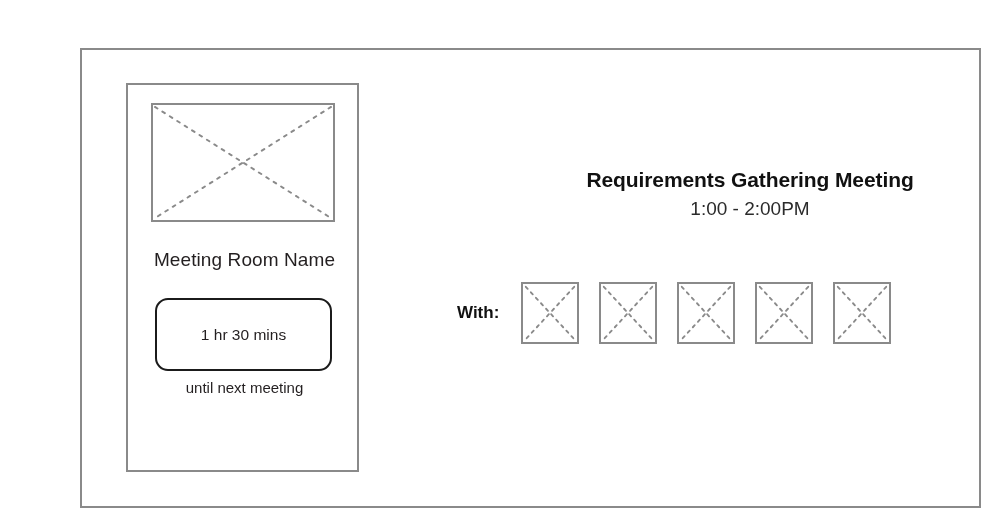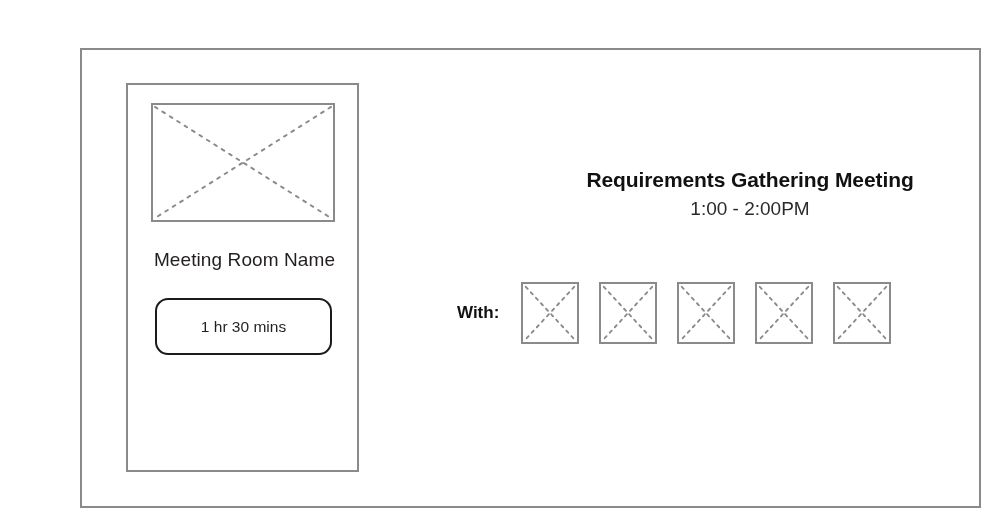--- a/index.html
+++ b/index.html
@@ -72,21 +72,21 @@
     font-size: 19px;
     color: #231f20;
     letter-spacing: 0.1px;
   }
 
   #duration-button {
     position: absolute;
     left: 27px;   
     top: 213px;   
     width: 177px; 
-    height: 57px; 
+    height: 73px; 
     box-sizing: border-box;
     border: 2px solid #1b1b1b;
     border-radius: 13px;
     background: #ffffff;
     display: flex;
     align-items: center;
     justify-content: center;
     font-size: 15.5px;
     color: #231f20;
     cursor: pointer;
@@ -160,20 +160,21 @@
       <svg class="diag" viewBox="0 0 184 119" preserveAspectRatio="none">
         <line x1="2" y1="2" x2="182" y2="117" stroke="#8a8a8a" stroke-width="2" stroke-dasharray="3 6" stroke-linecap="round"></line>
         <line x1="182" y1="2" x2="2" y2="117" stroke="#8a8a8a" stroke-width="2" stroke-dasharray="3 6" stroke-linecap="round"></line>
       </svg>
     </div>
 
     <div id="room-name">Meeting Room Name</div>
 
     <div id="duration-button">1 hr 30 mins</div>
 
+    <div id="until-next-label">until next meeting</div>
 
   </div>
 
   <div id="meeting-title">Requirements Gathering Meeting</div>
   <div id="meeting-time">1:00 - 2:00PM</div>
 
   <div id="attendees-row">
     <div id="attendees-label">With:</div>
 
     <div class="avatar-box x-box">

